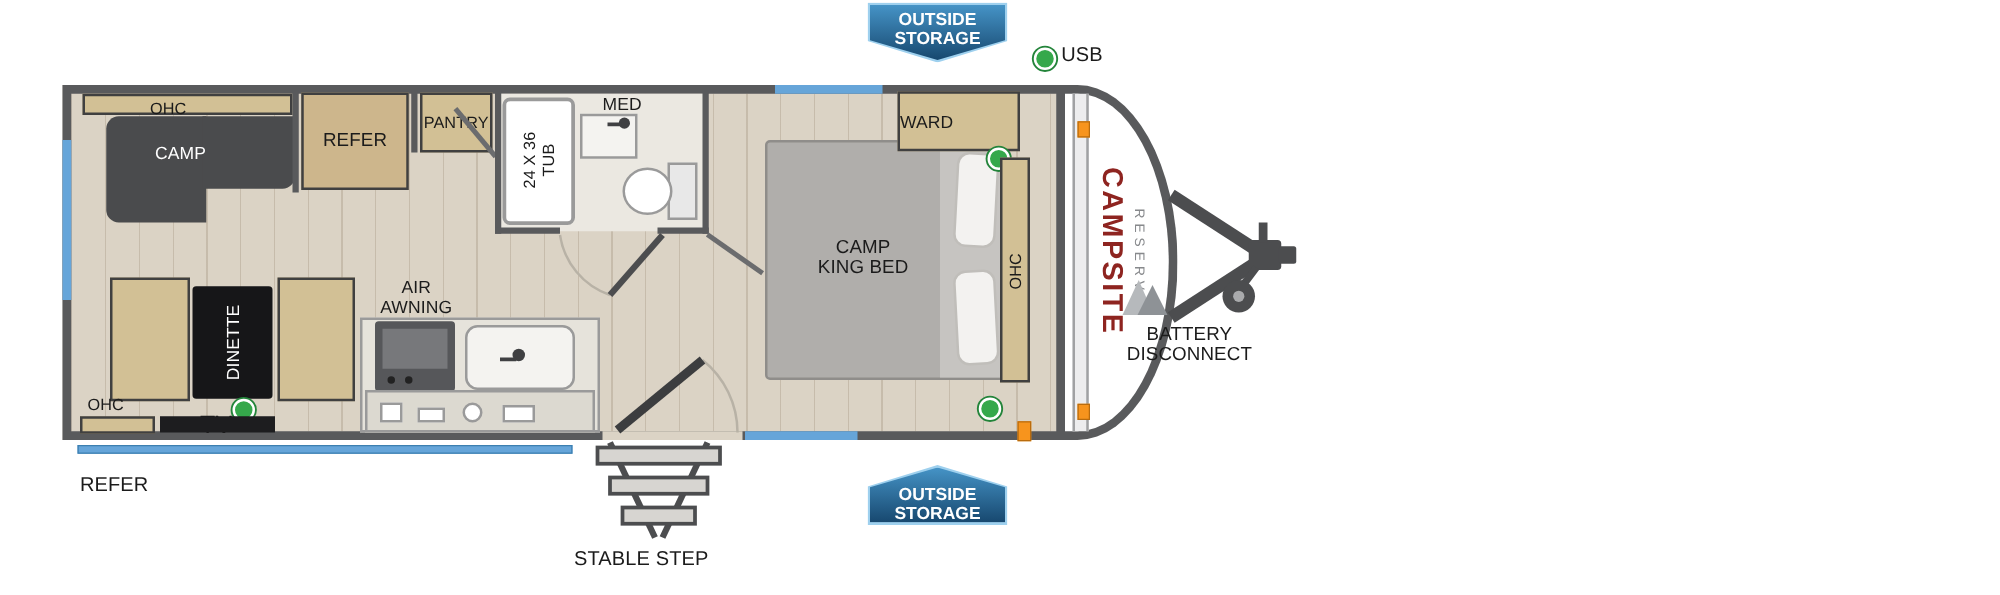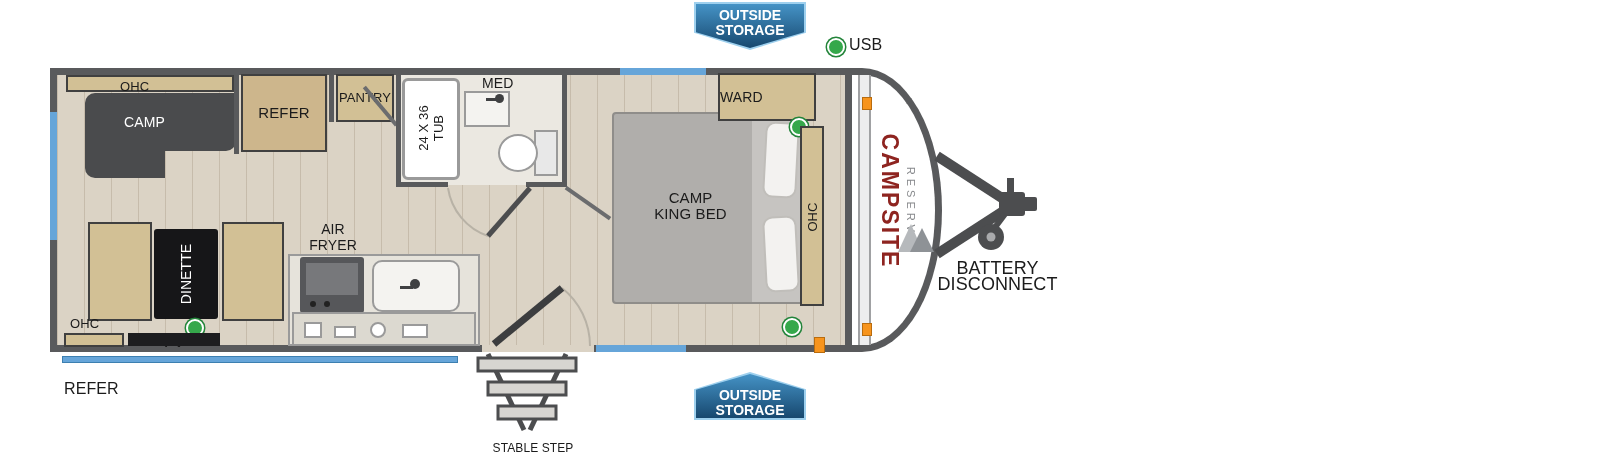--- a/index.html
+++ b/index.html
@@ -114,21 +114,21 @@
   <div class="lbl ctr rotccw" style="left:146px;top:266px;width:80px;color:#fff;font-size:14px">DINETTE</div>
 
   <div class="lbl" style="left:70px;top:316px;font-size:13px">OHC</div>
   <div class="abs tan" style="left:64px;top:333px;width:60px;height:14px"></div>
   <div class="lbl" style="left:160px;top:332px;font-size:20px">TV</div>
   <div class="dot" style="left:186px;top:319px"></div>
   <div class="abs" style="left:128px;top:333px;width:92px;height:13px;background:#1d1d1f"></div>
 
   <div class="lbl ctr" style="left:300px;top:221px;width:66px;font-size:14px">
     <span style="display:block">AIR</span>
-    <span style="display:block">FRYER</span>
+    <span style="display:block">AWNING</span>
   </div>
   <div class="abs" style="left:288px;top:254px;width:192px;height:92px;background:#e6e3db;border:2px solid #9a9a9a"></div>
   <div class="abs" style="left:300px;top:257px;width:64px;height:56px;background:#56575a;border-radius:3px">
     <div class="abs" style="left:6px;top:6px;width:52px;height:32px;background:#77787b"></div>
     <div class="abs" style="left:10px;top:44px;width:6px;height:6px;border-radius:50%;background:#222"></div>
     <div class="abs" style="left:24px;top:44px;width:6px;height:6px;border-radius:50%;background:#222"></div>
   </div>
   <div class="abs graybox" style="left:372px;top:260px;width:88px;height:52px;border-radius:10px"></div>
   <div class="abs" style="left:410px;top:279px;width:10px;height:10px;border-radius:50%;background:#3f4042"></div>
   <div class="abs" style="left:400px;top:286px;width:13px;height:3px;background:#3f4042"></div>
@@ -144,21 +144,21 @@
     <path d="M 84 14 A 74 74 0 0 1 112 72" fill="none" stroke="#b8b2a6" stroke-width="2"></path>
     <line x1="16" y1="70" x2="84" y2="14" stroke="#3c3d3f" stroke-width="7"></line>
   </svg>
   <svg class="abs" style="left:466px;top:352px" width="122" height="86" viewBox="0 0 122 86">
     <line x1="22" y1="2" x2="58" y2="78" stroke="#4c4d4f" stroke-width="5"></line>
     <line x1="100" y1="2" x2="64" y2="78" stroke="#4c4d4f" stroke-width="5"></line>
     <rect x="12" y="6" width="98" height="13" fill="#d7d5d1" stroke="#4c4d4f" stroke-width="3"></rect>
     <rect x="22" y="30" width="78" height="13" fill="#d7d5d1" stroke="#4c4d4f" stroke-width="3"></rect>
     <rect x="32" y="54" width="58" height="13" fill="#d7d5d1" stroke="#4c4d4f" stroke-width="3"></rect>
   </svg>
-  <div class="lbl ctr" style="left:463px;top:440px;width:140px;font-size:12px">STABLE STEP</div>
+  <div class="lbl ctr" style="left:443px;top:440px;width:140px;font-size:16px">STABLE STEP</div>
 
   <div class="abs" style="left:62px;top:356px;width:396px;height:7px;background:#66a5d9;border:1px solid #3c7fb0"></div>
   <div class="lbl" style="left:64px;top:381px;font-size:16px">REFER</div>
 
   <div class="banner banner-top" style="left:694px;top:2px">
     <div class="outer"></div>
     <div class="inner"></div>
     <div class="txt" style="top:6px">
       <span style="display:block">OUTSIDE</span>
       <span style="display:block">STORAGE</span>
@@ -190,18 +190,18 @@
   <svg class="abs" style="left:933px;top:140px" width="110" height="130" viewBox="0 0 110 130">
     <line x1="4" y1="16" x2="72" y2="60" stroke="#4c4d4f" stroke-width="10"></line>
     <line x1="4" y1="114" x2="72" y2="70" stroke="#4c4d4f" stroke-width="10"></line>
     <rect x="66" y="52" width="26" height="24" rx="3" fill="#4c4d4f"></rect>
     <rect x="90" y="57" width="14" height="14" rx="2" fill="#4c4d4f"></rect>
     <rect x="74" y="38" width="7" height="16" fill="#4c4d4f"></rect>
     <line x1="72" y1="74" x2="60" y2="90" stroke="#4c4d4f" stroke-width="6"></line>
     <circle cx="58" cy="97" r="13" fill="#4c4d4f"></circle>
     <circle cx="58" cy="97" r="4.5" fill="#a9aaac"></circle>
   </svg>
-  <div class="lbl ctr" style="left:930px;top:260px;width:135px;font-size:18px">
+  <div class="lbl ctr" style="left:884px;top:260px;width:135px;font-size:15px">
     <span style="display:block">BATTERY</span>
     <span style="display:block">DISCONNECT</span>
   </div>
 
 </div>
 
 </body></html>

